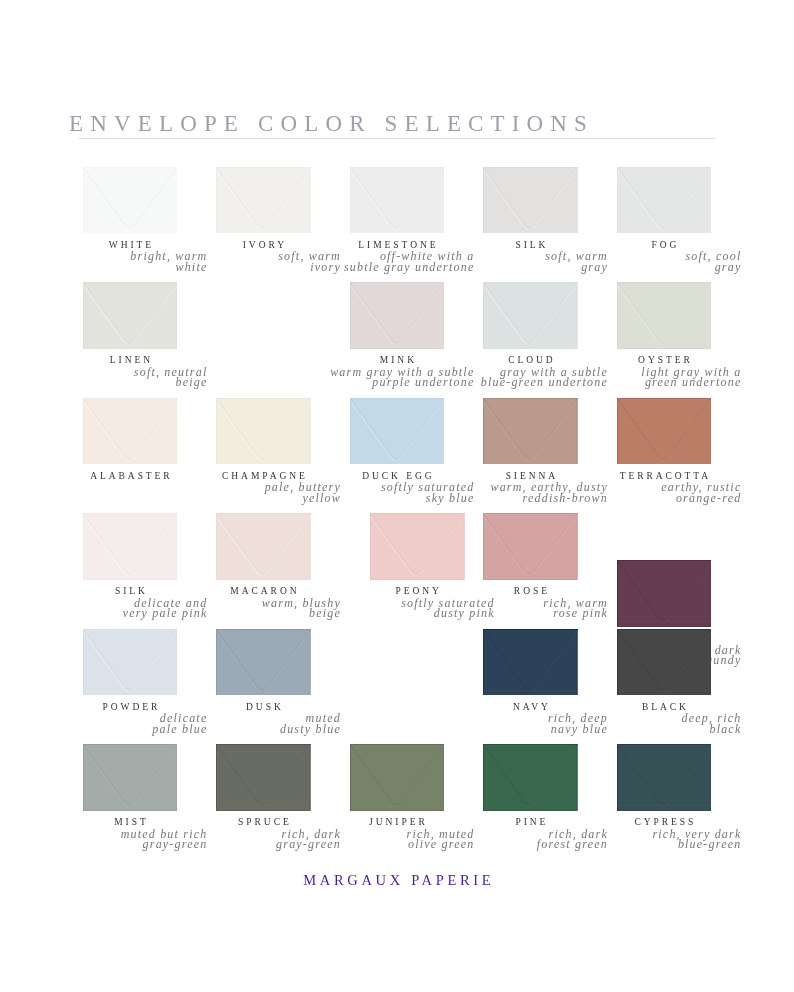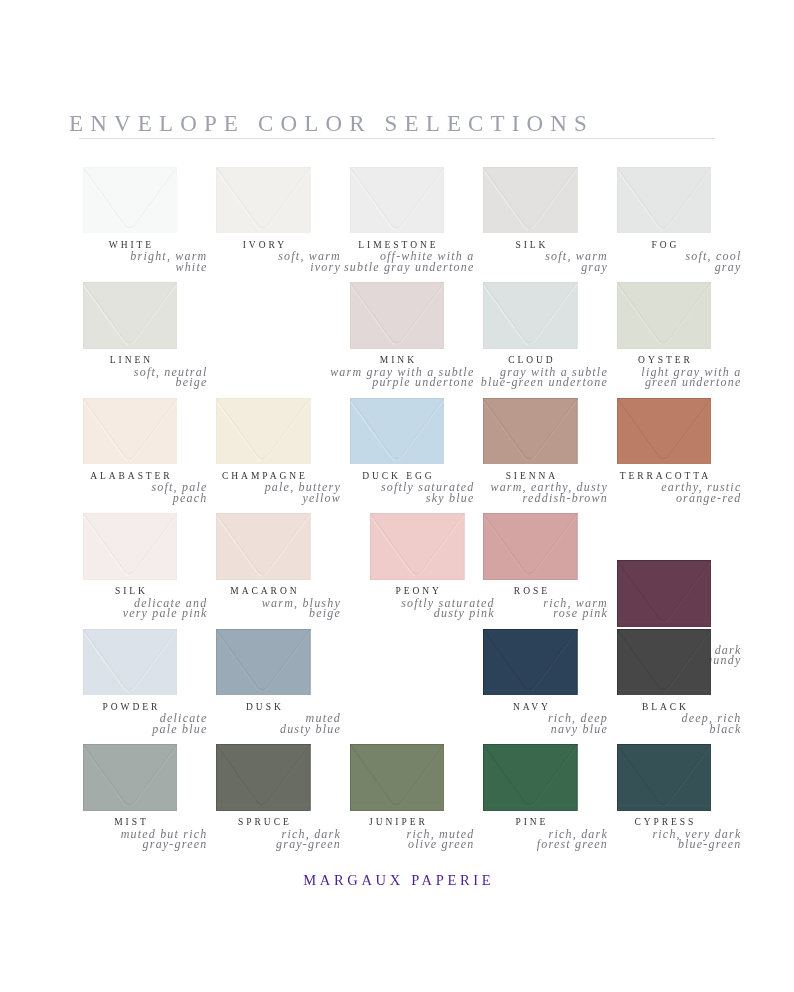--- a/index.html
+++ b/index.html
@@ -191,21 +191,20 @@
           <svg viewBox="0 0 94.5 66.8" width="94.5" height="66.8" shape-rendering="geometricPrecision">
             <rect x="0" y="0" width="94.5" height="66.8" fill="#F5EBE2"></rect>
             <path d="M0 0 L42.20 58.80 Q46.60 62.30 46.00 62.25" fill="none" stroke="#FAF5F0" stroke-width="1.1" stroke-linejoin="round" opacity="0.8" transform="translate(-1.25,0.85)"></path>
             <path d="M47.20 62.25 Q49.20 61.30 51.00 58.80 L94.5 0" fill="none" stroke="#FAF5F0" stroke-width="1.15" stroke-linejoin="round" opacity="0.9" transform="translate(1.3,-0.9)"></path>
             <path d="M0 0 L42.20 58.80 Q46.60 62.30 51.00 58.80 L94.5 0" fill="none" stroke="#E8DED6" stroke-width="0.75" stroke-linejoin="round"></path>
             <path d="M0 61.30 L94.5 61.30" stroke="#F6EDE5" stroke-width="0.9" opacity="0.05"></path>
             <rect x="0.35" y="0.35" width="93.8" height="66.1" fill="none" stroke="#EFE5DC" stroke-width="0.7"></rect>
           </svg>
         </div>
     <div class="cname">ALABASTER</div>
-    <div class="cdesc"><span>soft, pale</span><br><span>peach</span></div>
   </div>
   <div class="cell" style="left:216.20px;top:231.00px;">
     <div class="env">
           <svg viewBox="0 0 94.5 66.8" width="94.5" height="66.8" shape-rendering="geometricPrecision">
             <rect x="0" y="0" width="94.5" height="66.8" fill="#F2EDDC"></rect>
             <path d="M0 0 L42.20 58.80 Q46.60 62.30 46.00 62.25" fill="none" stroke="#F8F6ED" stroke-width="1.1" stroke-linejoin="round" opacity="0.8" transform="translate(-1.25,0.85)"></path>
             <path d="M47.20 62.25 Q49.20 61.30 51.00 58.80 L94.5 0" fill="none" stroke="#F8F6ED" stroke-width="1.15" stroke-linejoin="round" opacity="0.9" transform="translate(1.3,-0.9)"></path>
             <path d="M0 0 L42.20 58.80 Q46.60 62.30 51.00 58.80 L94.5 0" fill="none" stroke="#E5E0D0" stroke-width="0.75" stroke-linejoin="round"></path>
             <path d="M0 61.30 L94.5 61.30" stroke="#F3EFE0" stroke-width="0.9" opacity="0.05"></path>
             <rect x="0.35" y="0.35" width="93.8" height="66.1" fill="none" stroke="#ECE7D6" stroke-width="0.7"></rect>

